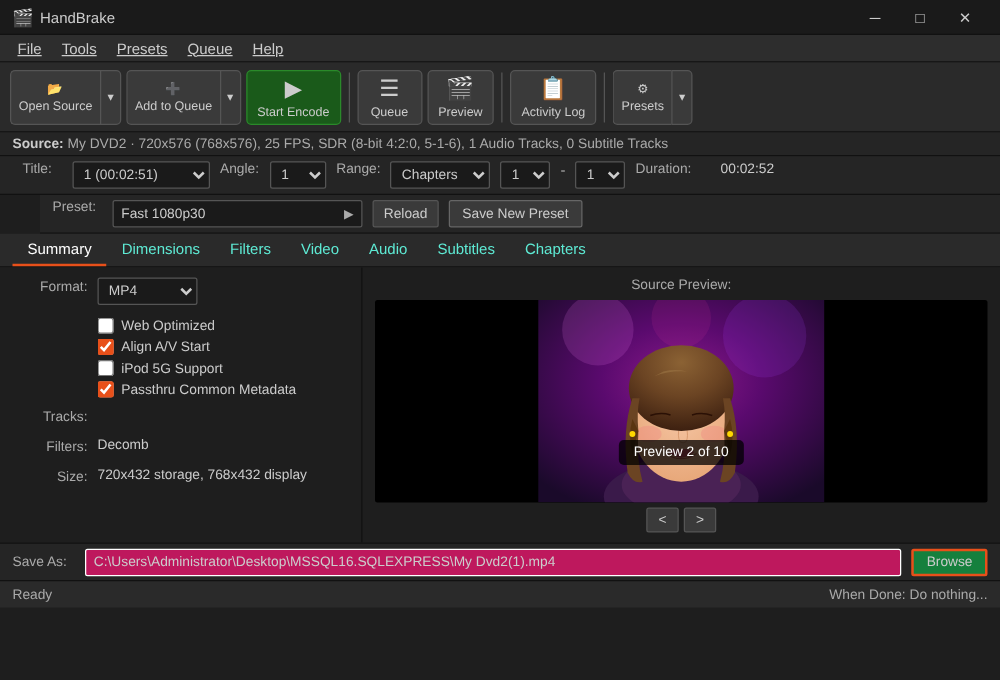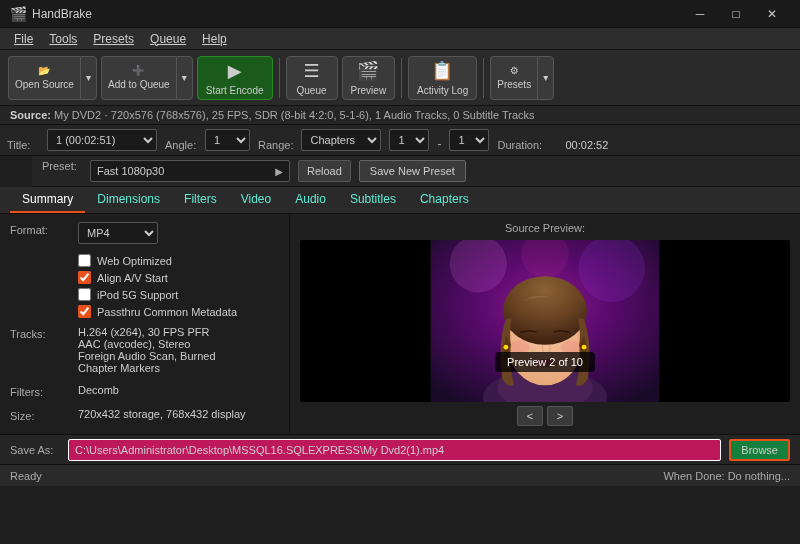--- a/index.html
+++ b/index.html
@@ -104,23 +104,23 @@
     #source-bar {
       background: #252525;
       padding: 3px 10px;
       font-size: 11px;
       color: #aaa;
       border-bottom: 1px solid #111;
     }
     
     #controls-row {
       background: #252525;
-      padding: 4px 7px;
-      display: flex;
-      align-items: flex-end;
+      padding: 4px 18px;
+      display: flex;
+      align-items: flex-start;
       gap: 8px;
       border-bottom: 1px solid #111;
     }
     .ctrl-label { color: #aaa; font-size: 11px; min-width: 32px; }
     .ctrl-select {
       background: #1a1a1a;
       border: 1px solid #555;
       color: #ccc;
       padding: 2px 4px;
       font-size: 11px;
@@ -208,20 +208,21 @@
       display: flex;
       align-items: flex-start;
       margin-bottom: 10px;
       gap: 8px;
     }
     .field-key {
       color: #aaa;
       font-size: 11px;
       min-width: 60px;
       padding-top: 2px;
+      text-align: right;
     }
     .field-val {
       color: #ccc;
       font-size: 11px;
       flex: 1;
     }
     .format-select {
       background: #1a1a1a;
       border: 1px solid #555;
       color: #ccc;
@@ -524,26 +525,20 @@
         <label for="cb3">iPod 5G Support</label>
       </div>
       <div class="checkbox-row">
         <input type="checkbox" id="cb4" checked="" style="">
         <label for="cb4">Passthru Common Metadata</label>
       </div>
     </div>
 
     <div class="field-row">
       <span class="field-key">Tracks:</span>
-      <div class="field-val">
-        <div>H.264 (x264), 30 FPS PFR</div>
-        <div>AAC (avcodec), Stereo</div>
-        <div>Foreign Audio Scan, Burned</div>
-        <div>Chapter Markers</div>
-      </div>
     </div>
 
     <div class="field-row">
       <span class="field-key">Filters:</span>
       <span class="field-val">Decomb</span>
     </div>
 
     <div class="field-row">
       <span class="field-key">Size:</span>
       <span class="field-val">720x432 storage, 768x432 display</span>

